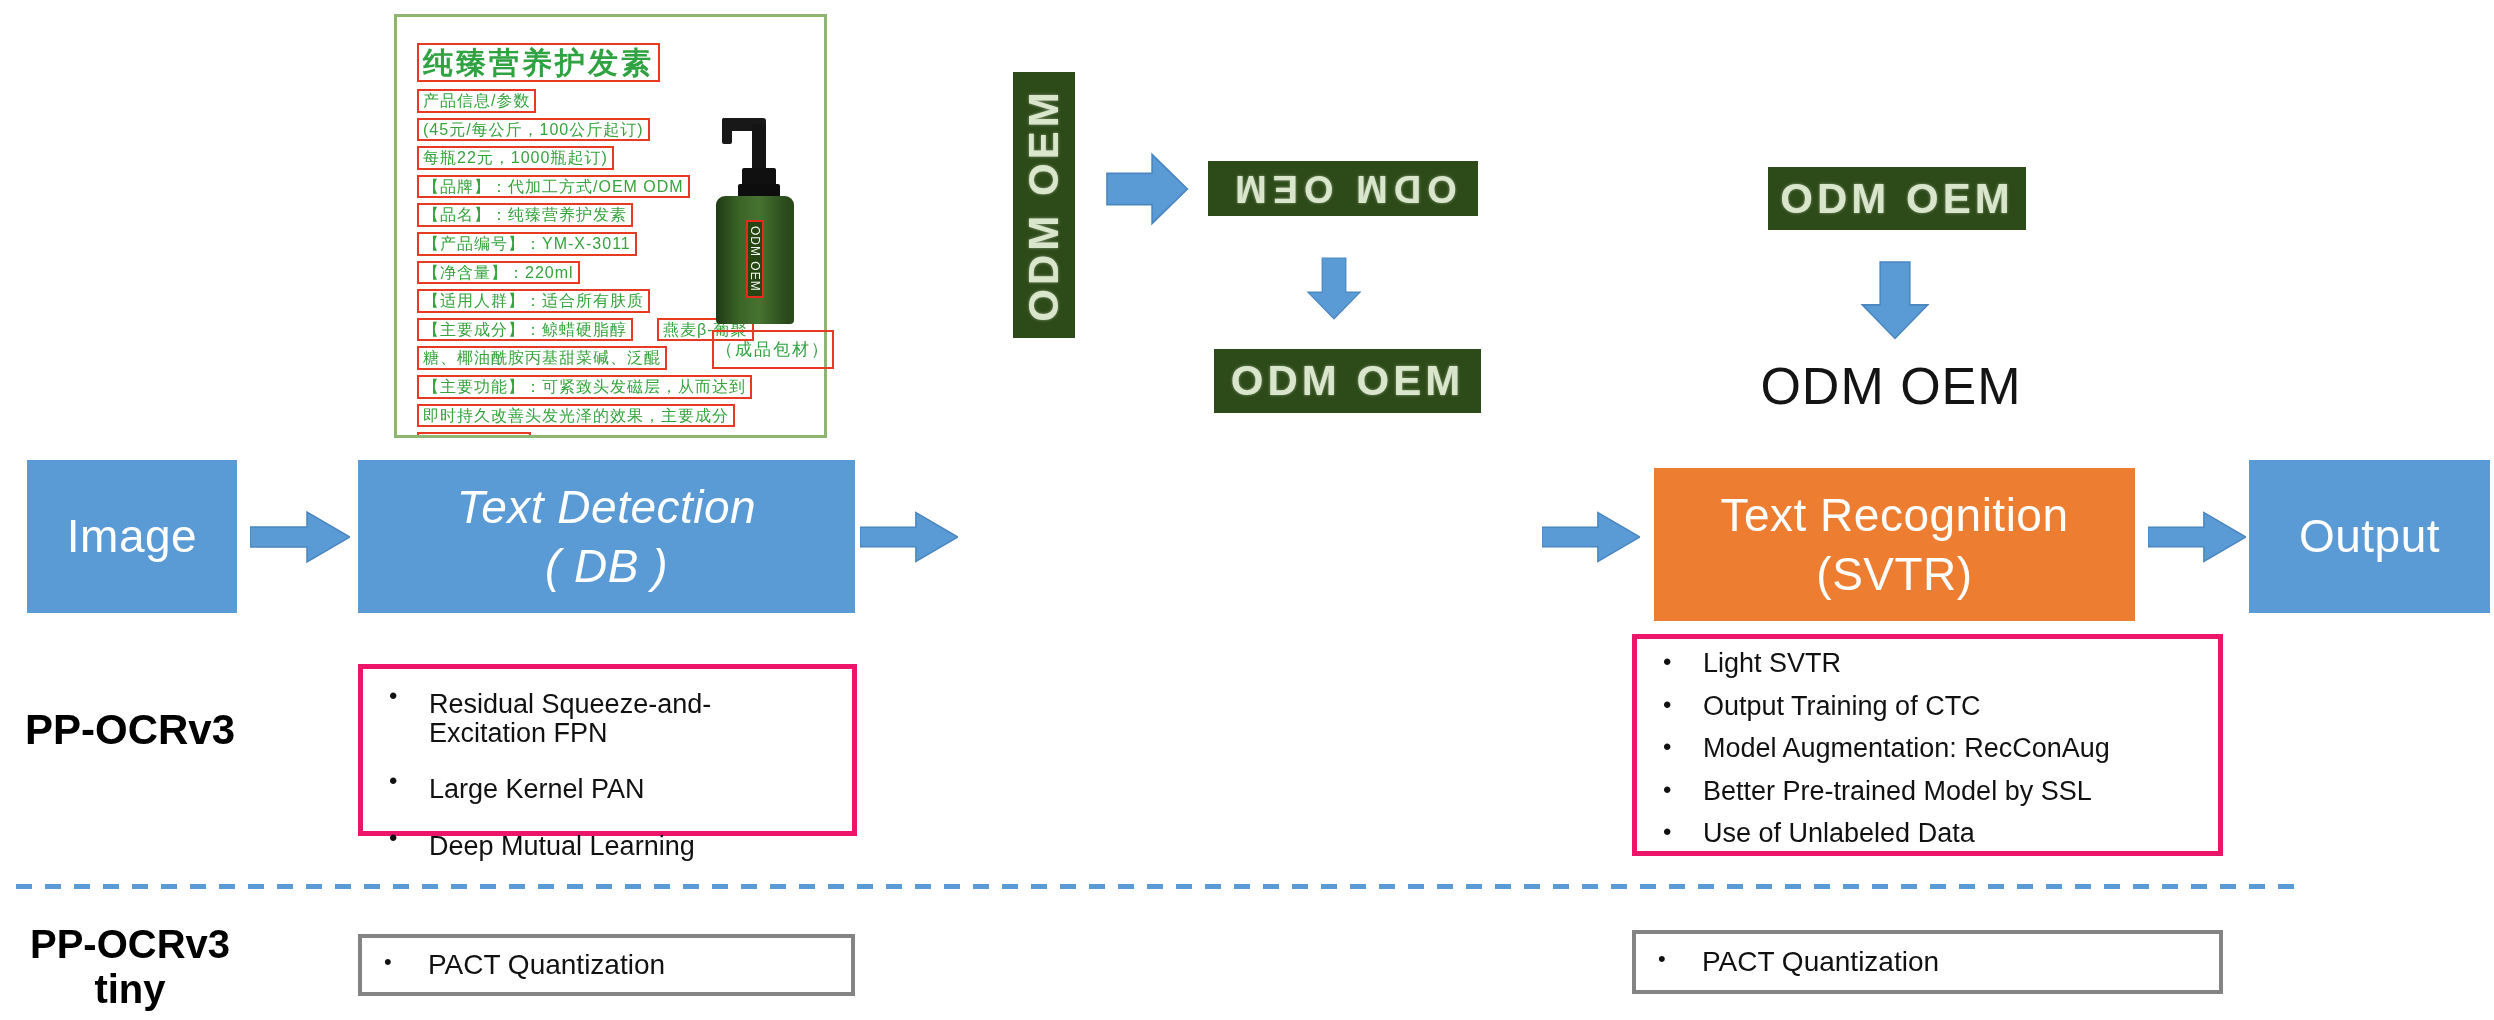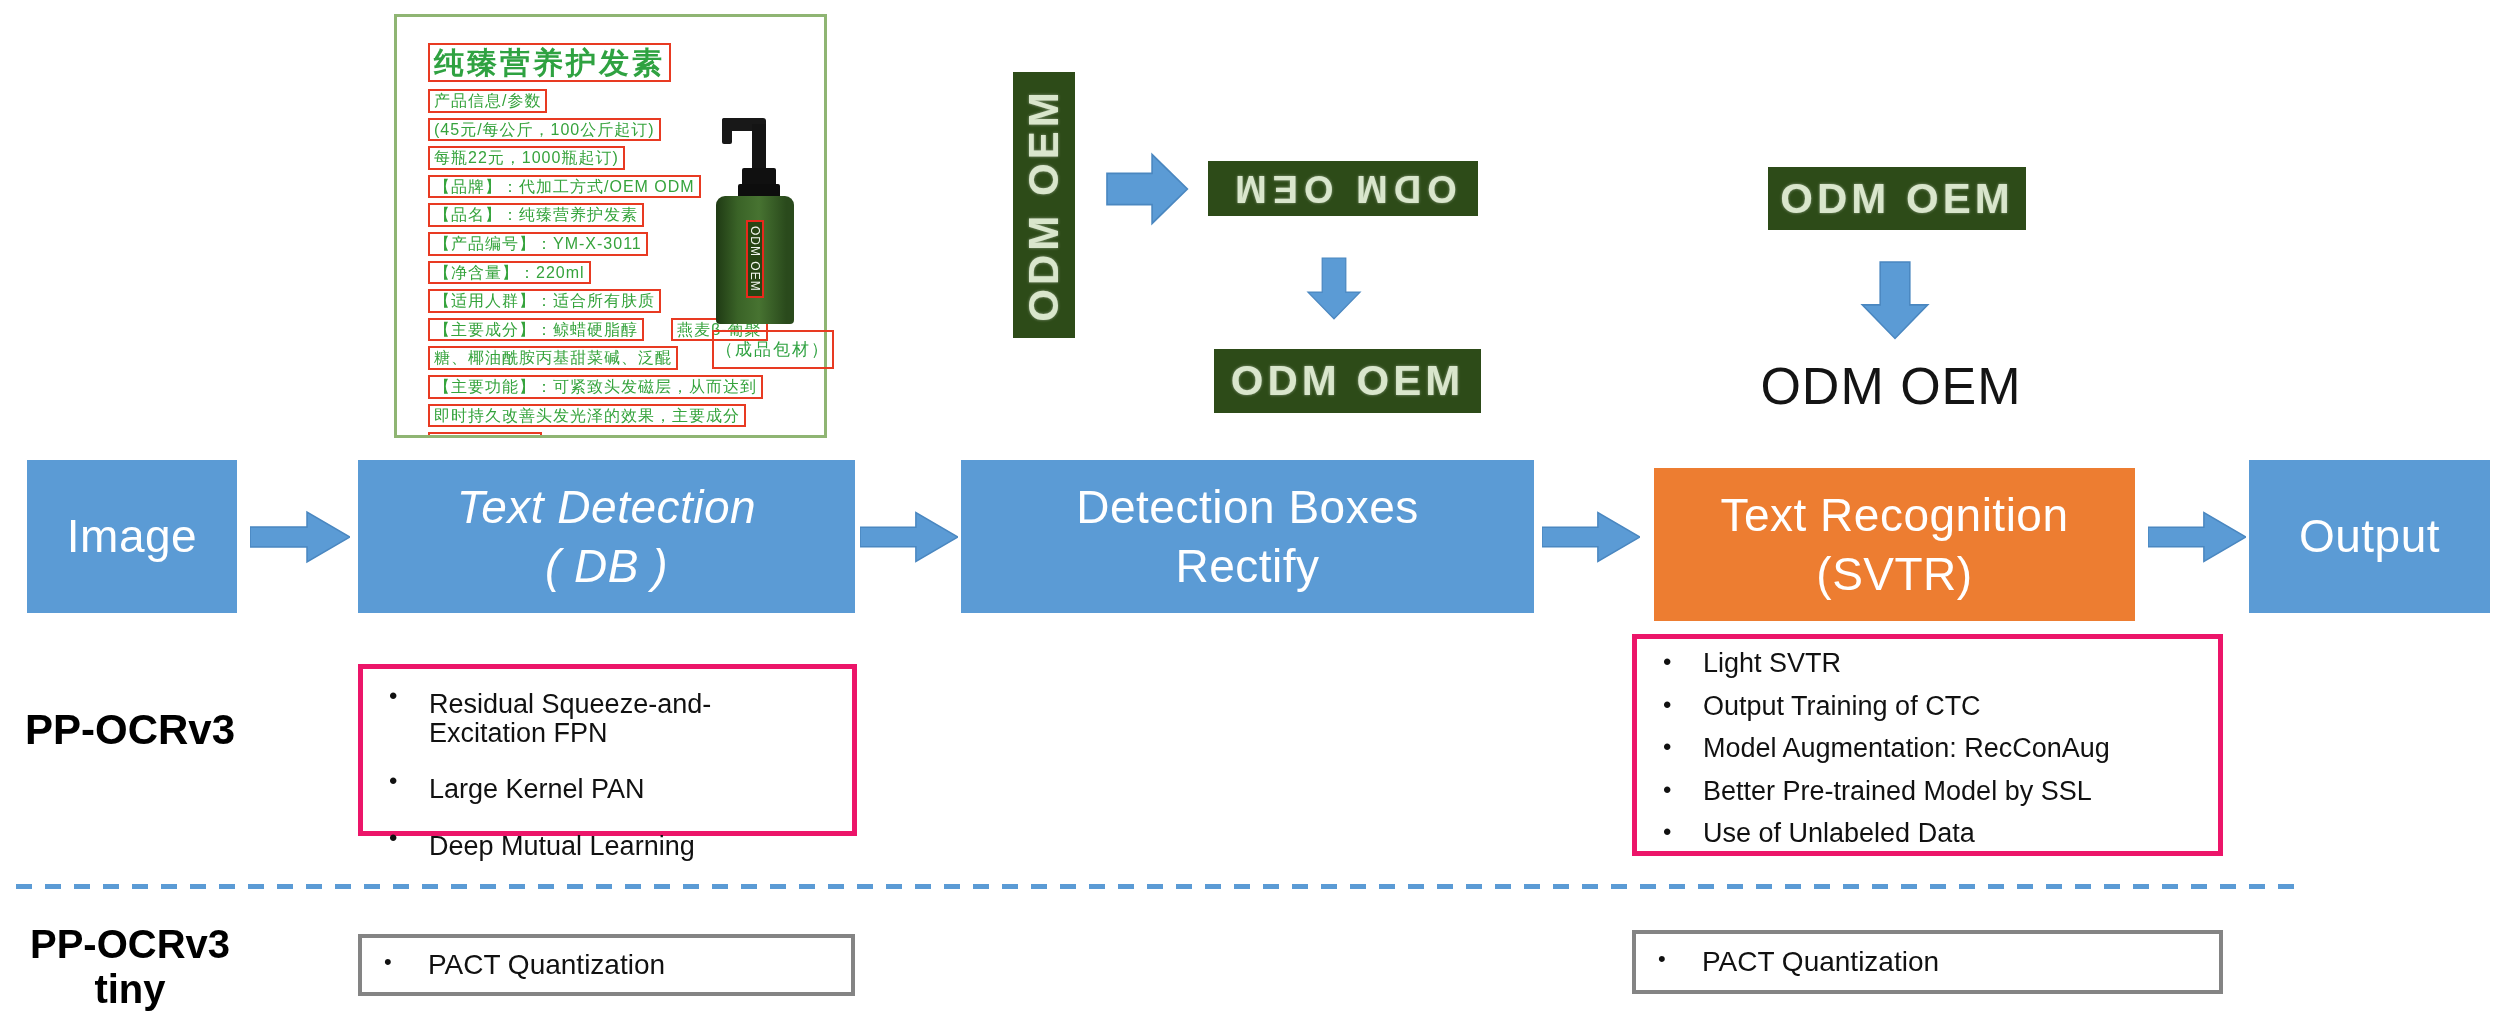--- a/index.html
+++ b/index.html
@@ -10,25 +10,25 @@
   .abs{position:absolute;}
 
   
   .product-card{
     left:394px;top:14px;width:433px;height:424px;
     background:#ffffff;border:3px solid #8fb573;box-sizing:border-box;
     padding:26px 0 0 16px;overflow:hidden;
   }
   .ocr-line{
     display:table;border:2px solid #e83a22;color:#35a33c;
-    font-size:16px;line-height:1.1;padding:1px 4px;margin:0 0 5px 15px;
+    font-size:16px;line-height:1.1;padding:1px 4px;margin:0 0 5px 4px;
     letter-spacing:1px;white-space:nowrap;
   }
   .ocr-title{font-size:30px;font-weight:bold;letter-spacing:3px;margin-bottom:7px;color:#2fa241;}
-  .ocr-pair{display:flex;gap:12px;}
+  .ocr-pair{display:flex;gap:20px;}
   
   .bottle{left:714px;top:108px;width:80px;height:216px;}
   .bottle .pump-arm{position:absolute;left:8px;top:10px;width:44px;height:13px;background:#181818;border-radius:3px;}
   .bottle .pump-tip{position:absolute;left:8px;top:10px;width:10px;height:26px;background:#181818;border-radius:2px;}
   .bottle .pump-stem{position:absolute;left:38px;top:16px;width:14px;height:50px;background:#141414;}
   .bottle .pump-collar{position:absolute;left:28px;top:60px;width:34px;height:20px;background:#101010;border-radius:2px;}
   .bottle .pump-ring{position:absolute;left:24px;top:76px;width:42px;height:16px;background:#0d0d0d;border-radius:2px;}
   .bottle .body{
     position:absolute;left:2px;top:88px;width:78px;height:128px;
     background:linear-gradient(90deg,#1f3a14,#3a6327 28%,#477331 55%,#2a4a1c 90%);
@@ -184,24 +184,20 @@
 
   <div class="abs stage-box box-detect">
     <div>Text Detection</div>
     <div>( DB )</div>
   </div>
 
   <svg class="abs flow-arrow" style="left:860px;top:508px" width="98" height="58" viewBox="0 0 100 58">
     <path d="M0,19 L57,19 L57,4 L100,29 L57,54 L57,39 L0,39 Z" fill="#5B9BD5" stroke="#4a87c0" stroke-width="1.5"></path>
   </svg>
 
-  <div class="abs stage-box box-rectify">
-    <div>Detection Boxes</div>
-    <div>Rectify</div>
-  </div>
 
   <svg class="abs flow-arrow" style="left:1542px;top:508px" width="98" height="58" viewBox="0 0 100 58">
     <path d="M0,19 L57,19 L57,4 L100,29 L57,54 L57,39 L0,39 Z" fill="#5B9BD5" stroke="#4a87c0" stroke-width="1.5"></path>
   </svg>
 
   <div class="abs stage-box stage-orange box-recog">
     <div>Text Recognition</div>
     <div>(SVTR)</div>
   </div>
 

